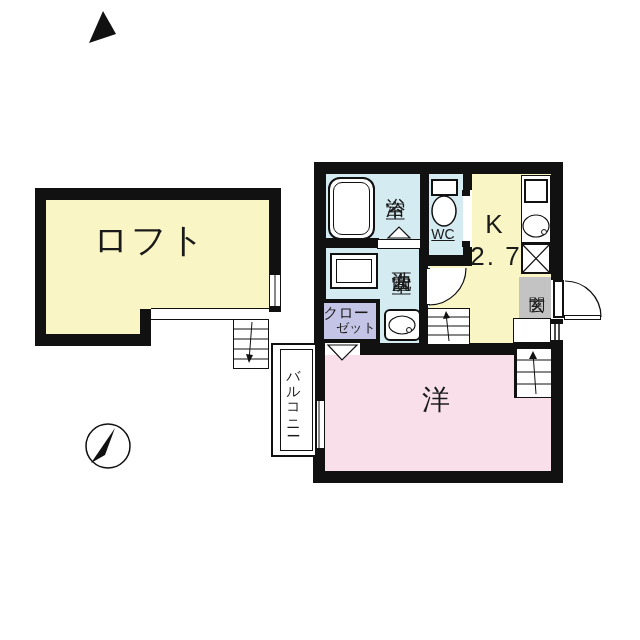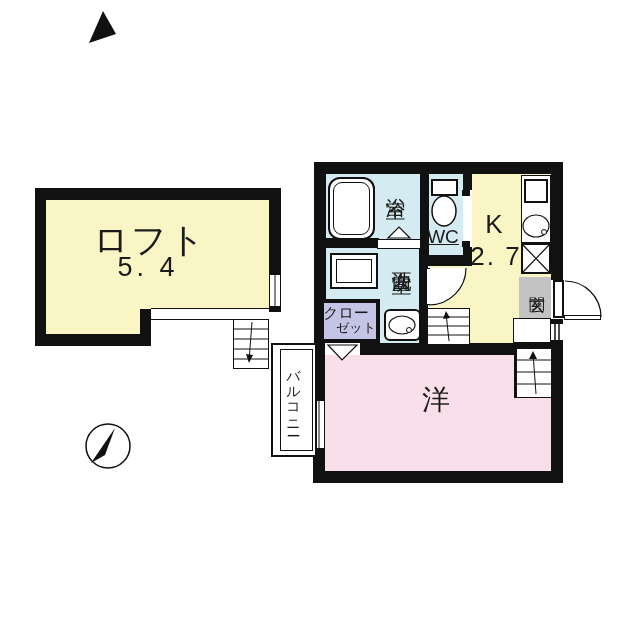--- a/index.html
+++ b/index.html
@@ -135,28 +135,27 @@
     <line x1="555" y1="324" x2="555" y2="340" stroke="#111" stroke-width="1.5"></line>
     <line x1="559" y1="324" x2="559" y2="340" stroke="#111" stroke-width="1.5"></line>
 
     <circle cx="108" cy="446" r="22" fill="#ffffff" stroke="#111" stroke-width="1.5"></circle>
     <polygon points="115,428 91,463 105,455" fill="#111"></polygon>
 
     <polygon points="103,11 89,43 116,34" fill="#111"></polygon>
   </svg>
 
   <div class="txt" style="left:90px;top:221px;width:120px;font-size:35px;letter-spacing:2px;">ロフト</div>
-  <div class="txt" style="left:88px;top:253px;width:120px;font-size:27px;letter-spacing:4px;">5. 4</div>
 
   <div class="txt" style="left:406px;top:385px;width:60px;font-size:28px;">洋</div>
 
   <div class="txt" style="left:474px;top:210px;width:40px;font-size:26px;">K</div>
   <div class="txt" style="left:466px;top:242px;width:60px;font-size:26px;letter-spacing:2px;">2. 7</div>
 
-  <div class="txt" style="left:424px;top:227px;width:38px;font-size:19px;text-decoration:underline;">WC</div>
+  <div class="txt" style="left:424px;top:227px;width:38px;font-size:14px;text-decoration:underline;">WC</div>
 
   <div class="vtext" style="left:386px;top:182px;height:52px;font-size:20px;">浴室</div>
   <div class="vtext" style="left:392px;top:256px;height:72px;font-size:20px;">洗面室</div>
   <div class="vtext" style="left:529px;top:283px;height:34px;font-size:16px;">玄関</div>
   <div class="vtext" style="left:287px;top:360px;height:92px;font-size:14px;">バルコニー</div>
 
   <div class="txt" style="left:322px;top:305px;width:48px;font-size:15px;">クロー</div>
   <div class="txt" style="left:332px;top:321px;width:48px;font-size:13px;">ゼット</div>
 
 </div>

